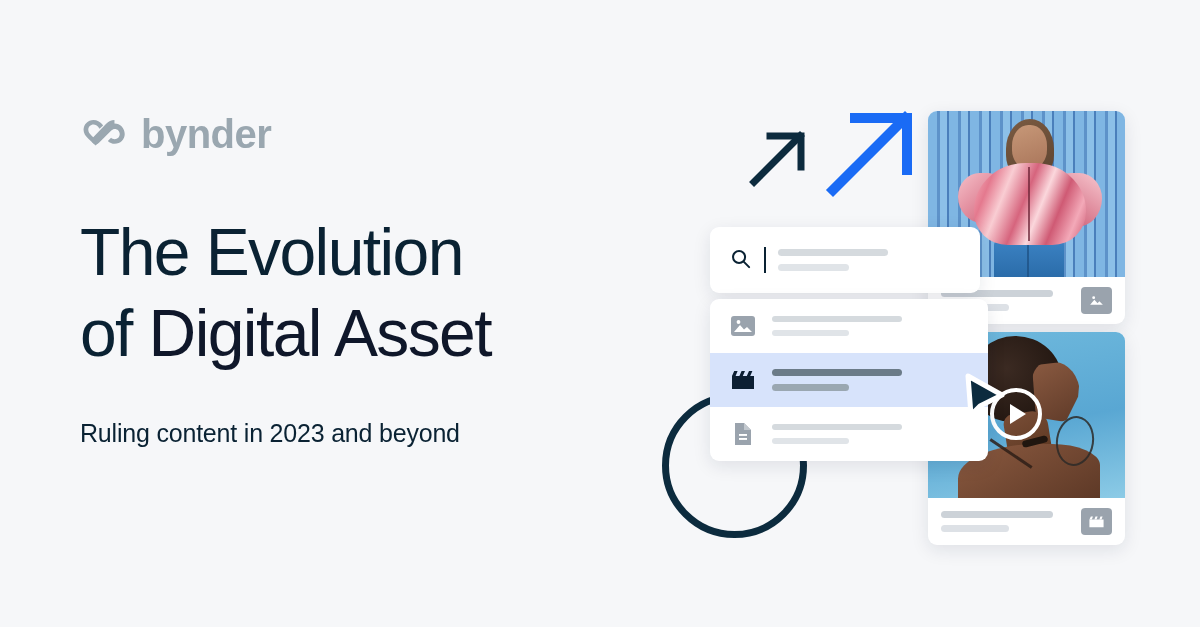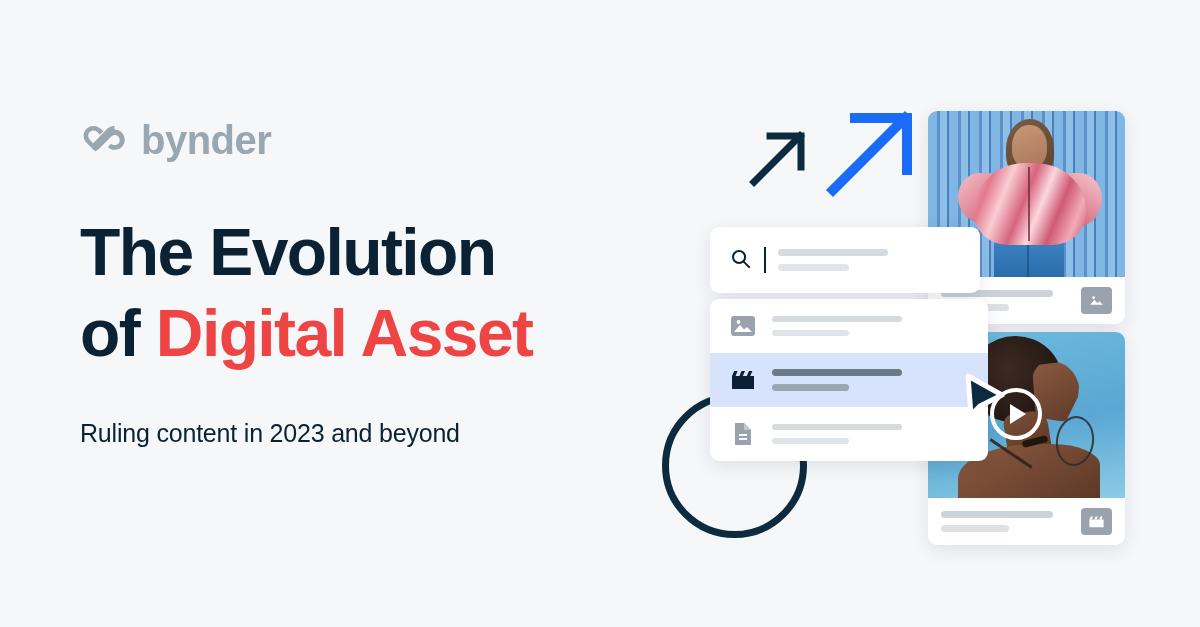--- a/index.html
+++ b/index.html
@@ -7,35 +7,35 @@
     width:1200px;height:627px;overflow:hidden;
     background:#f6f7f9;
     font-family:"Liberation Sans", sans-serif;
     position:relative;
   }
   .stage{position:absolute;inset:0;}
 
   
   .left{position:absolute;left:80px;top:108px;width:560px;}
 
-  .logo-row{display:flex;align-items:flex-end;gap:13px;height:52px;}
+  .logo-row{display:flex;align-items:center;gap:13px;height:52px;}
   .logo-mark{width:48px;height:40px;flex:0 0 auto;}
   .logo-word{
     font-size:40px;font-weight:700;letter-spacing:-0.5px;
     color:#9aa7b0;line-height:1;
     font-family:"Liberation Sans", sans-serif;
   }
 
   .headline{
     margin-top:52px;
     font-size:66px;line-height:1.23;
-    font-weight:700;letter-spacing:-1.6px;
+    font-weight:400;letter-spacing:-1.6px;
     color:#0a2233;
   }
-  .headline .accent{color:#ef4444;}
+  .headline .accent{color:#0f172a;}
 
   .subhead{
     font-size:25px;font-weight:400;letter-spacing:-0.2px;
     color:#0a2233;
   }
 
   
   .art{position:absolute;left:640px;top:96px;width:520px;height:470px;}
 
   .arrow{position:absolute;}

